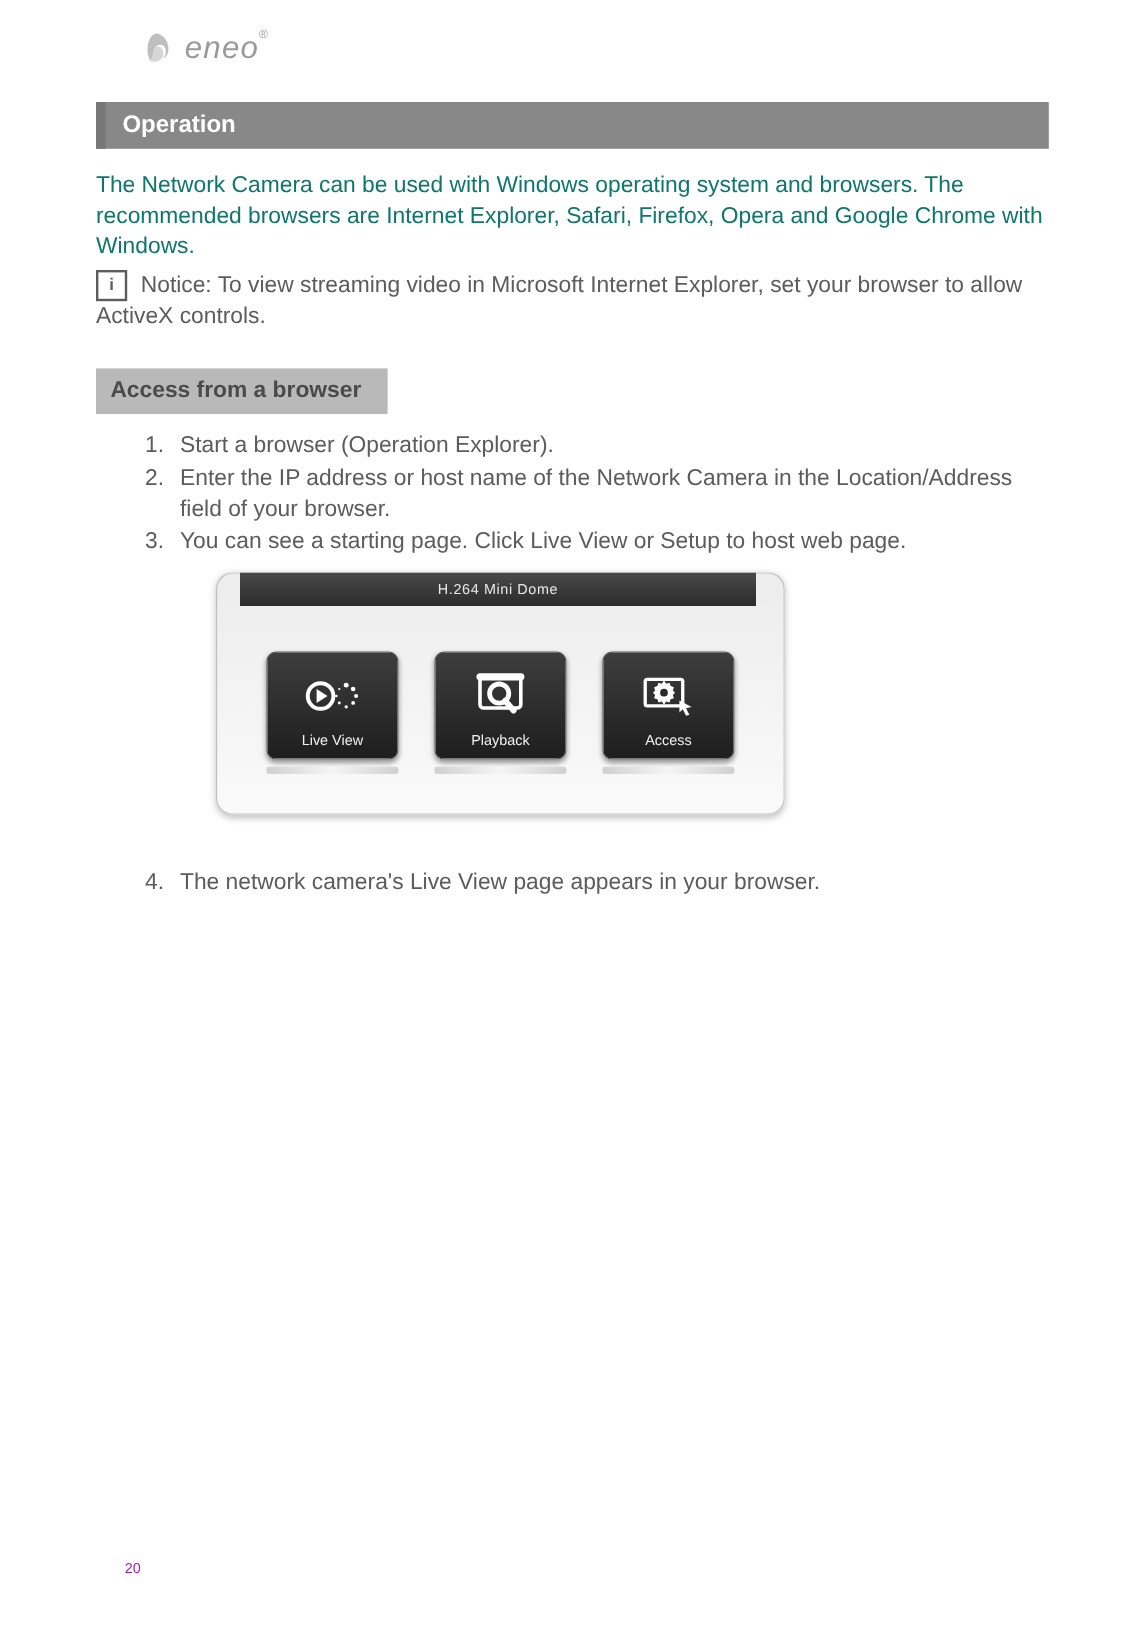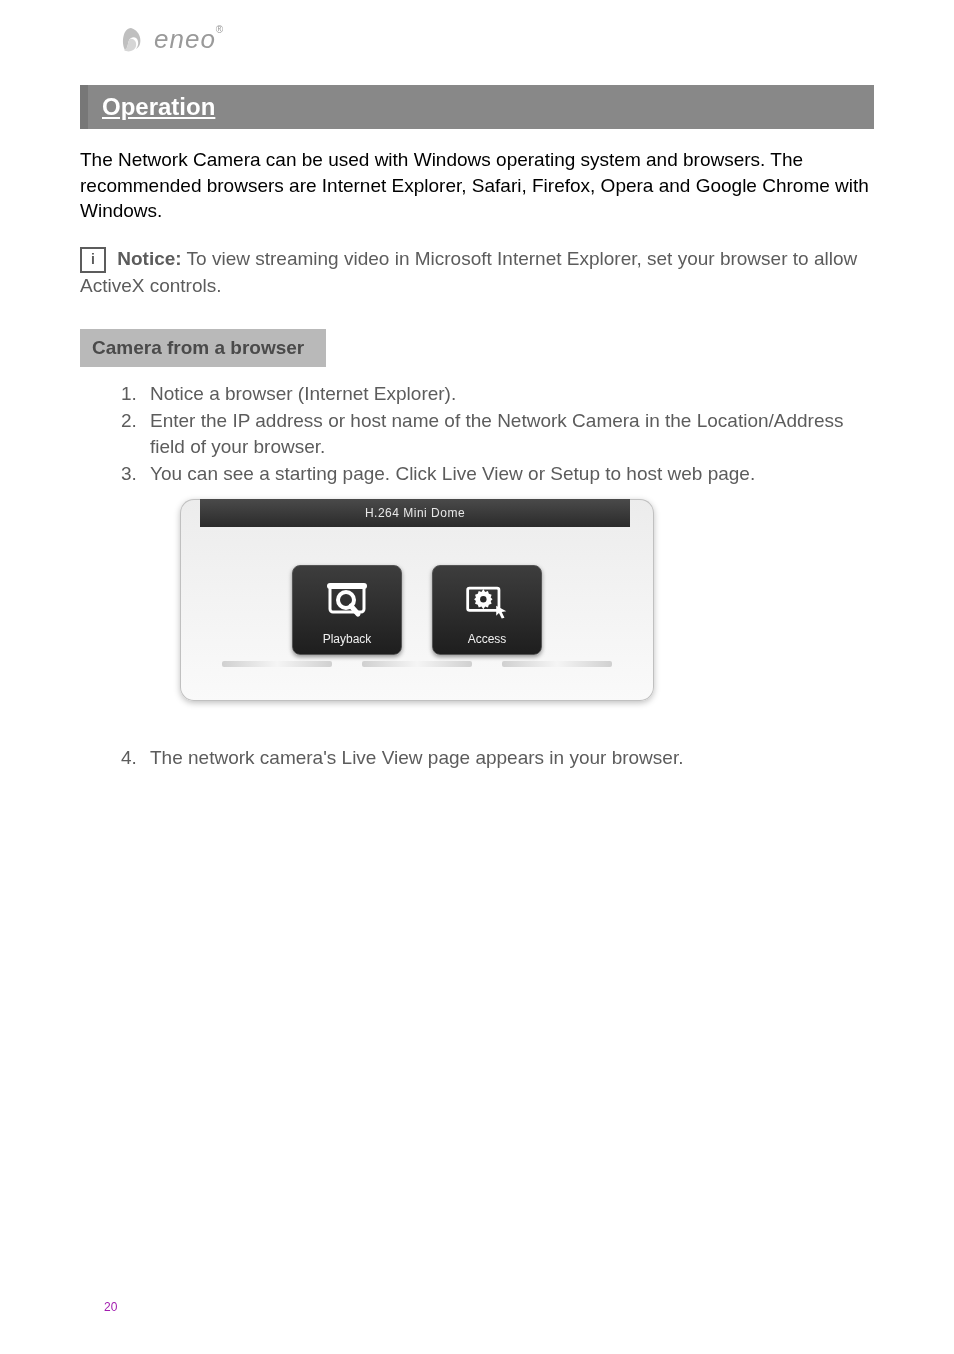--- a/index.html
+++ b/index.html
@@ -33,31 +33,30 @@
   }
   .logo-text sup {
     font-size: 10px;
     vertical-align: top;
     font-style: normal;
   }
   .heading1 {
     background: #888888;
     color: #ffffff;
     font-weight: bold;
-    font-size: 24px;
+    font-size: 20px;
     padding: 8px 14px;
     border-left: 8px solid #777;
     margin: 0 0 18px 0;
-    text-decoration: underline;
   }
   .body-text {
     font-size: 19px;
     line-height: 1.35;
-    color: #000000;
-    margin: 0 0 22px 0;
+    color: #0f766e;
+    margin: 0 0 6px 0;
   }
   .notice-row {
     font-size: 19px;
     line-height: 1.35;
     color: #5c5c5c;
     margin: 0 0 30px 0;
   }
   .notice-box {
     display: inline-flex;
     align-items: center;
@@ -65,21 +64,21 @@
     width: 22px;
     height: 22px;
     border: 2px solid #5c5c5c;
     font-weight: bold;
     font-size: 14px;
     margin-right: 6px;
     vertical-align: middle;
     color: #5c5c5c;
   }
   .notice-label {
-    font-weight: bold;
+    font-weight: normal;
   }
   .heading2 {
     display: inline-block;
     background: #b9b9b9;
     color: #4a4a4a;
     font-weight: bold;
     font-size: 19px;
     padding: 8px 22px 8px 12px;
     margin: 0 0 14px 0;
   }
@@ -189,33 +188,52 @@
 
   <div class="heading1">Operation</div>
 
   <p class="body-text">The Network Camera can be used with Windows operating system and browsers. The recommended browsers are Internet Explorer, Safari, Firefox, Opera and Google Chrome with Windows.</p>
 
   <p class="notice-row">
     <span class="notice-box">i</span>
     <span class="notice-label">Notice:</span><span> To view streaming video in Microsoft Internet Explorer, set your browser to allow ActiveX controls.</span>
   </p>
 
-  <div class="heading2">Camera from a browser</div>
+  <div class="heading2">Access from a browser</div>
 
   <ol class="steps" start="1">
-    <li>Notice a browser (Internet Explorer).</li>
+    <li>Start a browser (Operation Explorer).</li>
     <li>Enter the IP address or host name of the Network Camera in the Location/Address field of your browser.</li>
     <li>You can see a starting page. Click Live View or Setup to host web page.</li>
   </ol>
 
   <div class="screenshot-wrap">
     <div class="screenshot">
       <div class="shot-header">H.264 Mini Dome</div>
       <div class="tiles-row">
 
+        <div class="tile">
+          <div class="tile-icon">
+            <svg width="56" height="40" viewBox="0 0 56 40">
+              <circle cx="16" cy="20" r="13" fill="none" stroke="#fff" stroke-width="4"></circle>
+              <path d="M12 13 L12 27 L23 20 Z" fill="#fff"></path>
+              <g fill="#fff">
+                <circle cx="42" cy="9" r="2.5"></circle>
+                  <circle cx="49" cy="13" r="2.3"></circle>
+                <circle cx="52" cy="20" r="2.1"></circle>
+                  <circle cx="49" cy="27" r="1.9"></circle>
+                <circle cx="42" cy="31" r="1.7"></circle>
+                  <circle cx="35" cy="27" r="1.5"></circle>
+                <circle cx="32" cy="20" r="1.3"></circle>
+                  <circle cx="35" cy="13" r="1.1"></circle>
+              </g>
+            </svg>
+          </div>
+          <div class="tile-label">Live View</div>
+        </div>
 
         <div class="tile">
           <div class="tile-icon">
             <svg width="46" height="40" viewBox="0 0 46 40">
               <rect x="6" y="4" width="34" height="26" rx="3" fill="none" stroke="#fff" stroke-width="3"></rect>
               <line x1="6" y1="4" x2="40" y2="4" stroke="#fff" stroke-width="6" stroke-linecap="round"></line>
               <circle cx="22" cy="18" r="8" fill="none" stroke="#fff" stroke-width="4"></circle>
               <line x1="27" y1="24" x2="34" y2="32" stroke="#fff" stroke-width="5" stroke-linecap="round"></line>
             </svg>
           </div>

